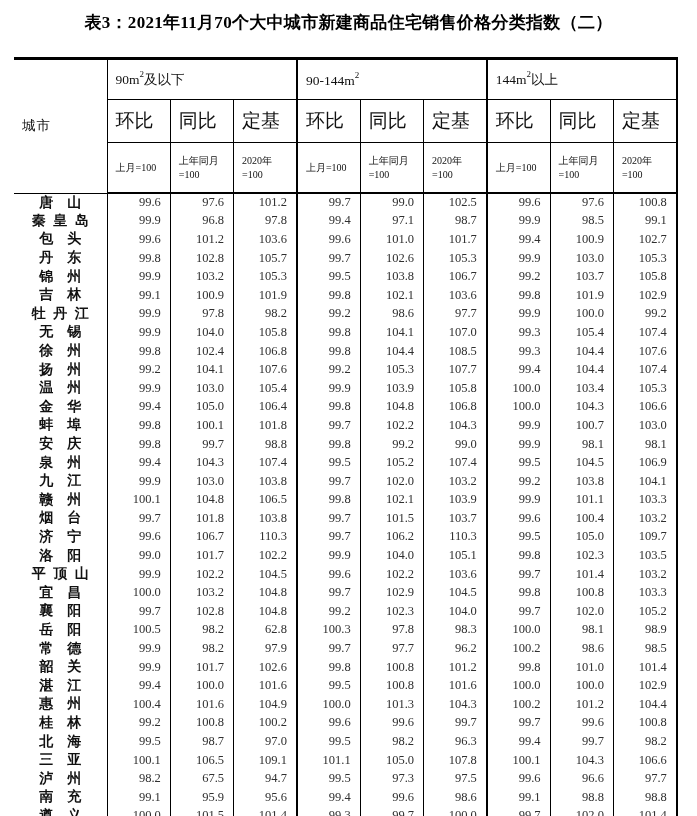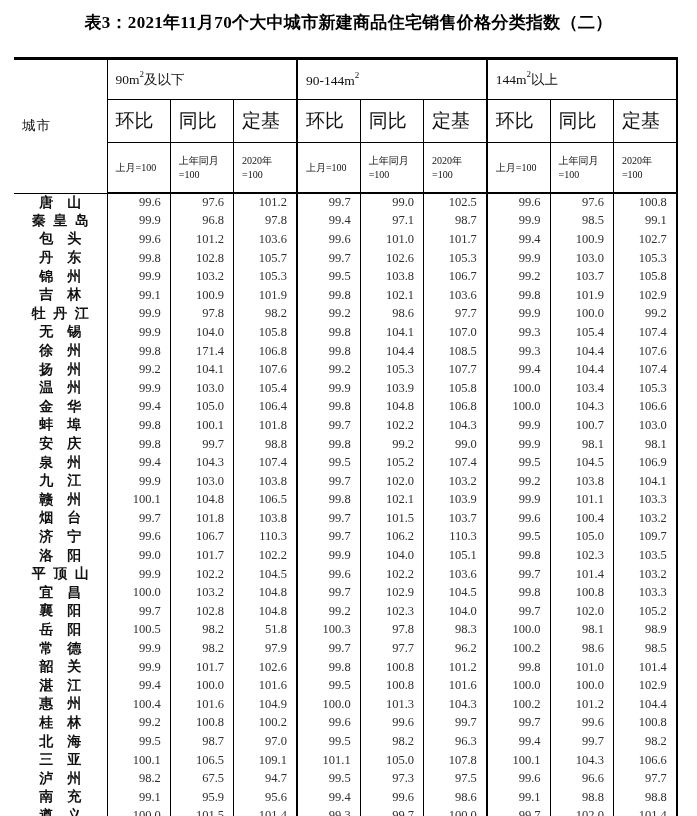--- a/index.html
+++ b/index.html
@@ -195,21 +195,21 @@
         <td class="num gstart">99.8</td>
         <td class="num thin">104.1</td>
         <td class="num thin">107.0</td>
         <td class="num gstart">99.3</td>
         <td class="num thin">105.4</td>
         <td class="num thin last">107.4</td>
       </tr>
       <tr>
         <td class="city-cell"><span class="city-inner two">徐　州</span></td>
         <td class="num thin">99.8</td>
-        <td class="num thin">171.4</td>
+        <td class="num thin">102.4</td>
         <td class="num thin">106.8</td>
         <td class="num gstart">99.8</td>
         <td class="num thin">104.4</td>
         <td class="num thin">108.5</td>
         <td class="num gstart">99.3</td>
         <td class="num thin">104.4</td>
         <td class="num thin last">107.6</td>
       </tr>
       <tr>
         <td class="city-cell"><span class="city-inner two">扬　州</span></td>
@@ -376,21 +376,21 @@
         <td class="num thin">102.3</td>
         <td class="num thin">104.0</td>
         <td class="num gstart">99.7</td>
         <td class="num thin">102.0</td>
         <td class="num thin last">105.2</td>
       </tr>
       <tr>
         <td class="city-cell"><span class="city-inner two">岳　阳</span></td>
         <td class="num thin">100.5</td>
         <td class="num thin">98.2</td>
-        <td class="num thin">51.8</td>
+        <td class="num thin">62.8</td>
         <td class="num gstart">100.3</td>
         <td class="num thin">97.8</td>
         <td class="num thin">98.3</td>
         <td class="num gstart">100.0</td>
         <td class="num thin">98.1</td>
         <td class="num thin last">98.9</td>
       </tr>
       <tr>
         <td class="city-cell"><span class="city-inner two">常　德</span></td>
         <td class="num thin">99.9</td>

